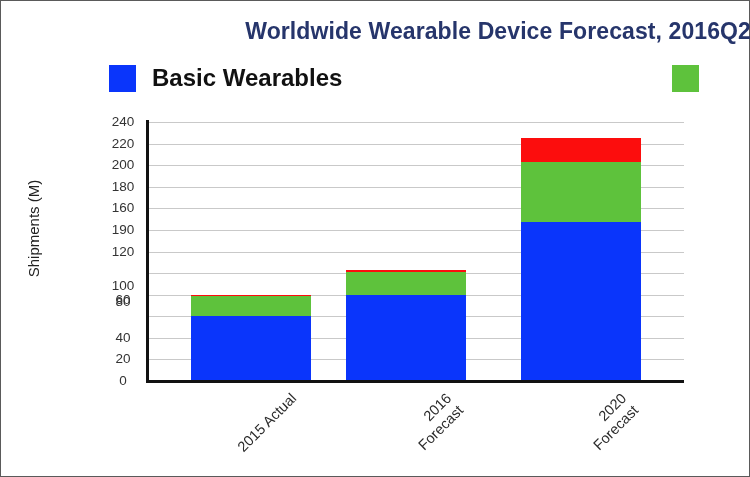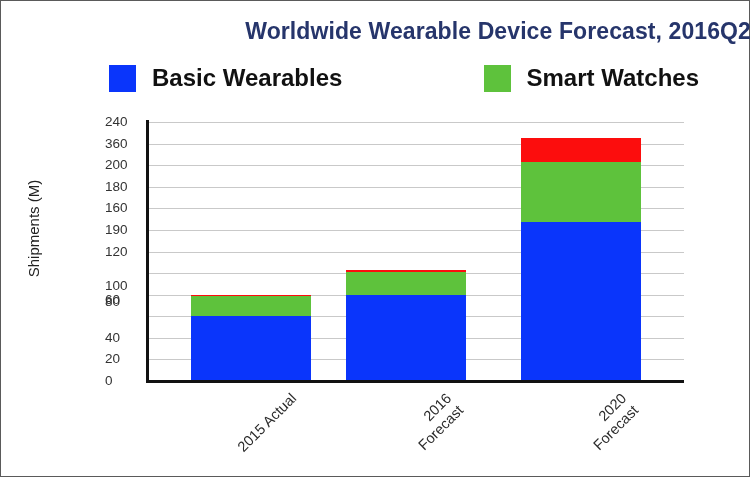--- a/index.html
+++ b/index.html
@@ -91,21 +91,21 @@
     left: 145px;
     top: 379px;
     width: 538px;
     height: 3px;
     background: #121212;
   }
   .y-tick-label {
     position: absolute;
     right: 0;
     width: 36px;
-    text-align: left;
+    text-align: center;
     font-size: 13.5px;
     color: #333333;
     line-height: 1;
   }
   #y-tick-labels {
     position: absolute;
     left: 100px;
     top: 0;
     width: 40px;
     height: 477px;
@@ -151,39 +151,38 @@
 
   <div id="chart-title">Worldwide Wearable Device Forecast, 2016Q2</div>
 
   <div id="legend">
     <div class="legend-item">
       <span class="legend-swatch" style="background:#0a35fb"></span>
       <span class="legend-label">Basic Wearables</span>
     </div>
     <div class="legend-item">
       <span class="legend-swatch" style="background:#5ec23c"></span>
-      <span class="legend-label">Smart Watches</span>
     </div>
   </div>
 
   <div id="y-axis-title">Shipments (M)</div>
 
   <div id="y-tick-labels">
       <div class="y-tick-label" style="top: 373px;">0</div>
       <div class="y-tick-label" style="top: 351.417px;">20</div>
       <div class="y-tick-label" style="top: 329.833px;">40</div>
       <div class="y-tick-label" style="top: 292px;">60</div>
       <div class="y-tick-label" style="top: 294px;">80</div>
       <div class="y-tick-label" style="top: 278px;">100</div>
       <div class="y-tick-label" style="top: 243.5px;">120</div>
       <div class="y-tick-label" style="top: 221.917px;">190</div>
       <div class="y-tick-label" style="top: 200.333px;">160</div>
       <div class="y-tick-label" style="top: 178.75px;">180</div>
       <div class="y-tick-label" style="top: 157.167px;">200</div>
-      <div class="y-tick-label" style="top: 135.583px;">360</div>
+      <div class="y-tick-label" style="top: 135.583px;">220</div>
       <div class="y-tick-label" style="top: 114px;">240</div>
     </div>
 
   <div id="plot-area">
     <div id="gridlines">
         <div class="gridline" style="top: 237.417px;"></div>
         <div class="gridline" style="top: 215.833px;"></div>
         <div class="gridline" style="top: 194.25px;"></div>
         <div class="gridline" style="top: 172.667px;"></div>
         <div class="gridline" style="top: 151.083px;"></div>

